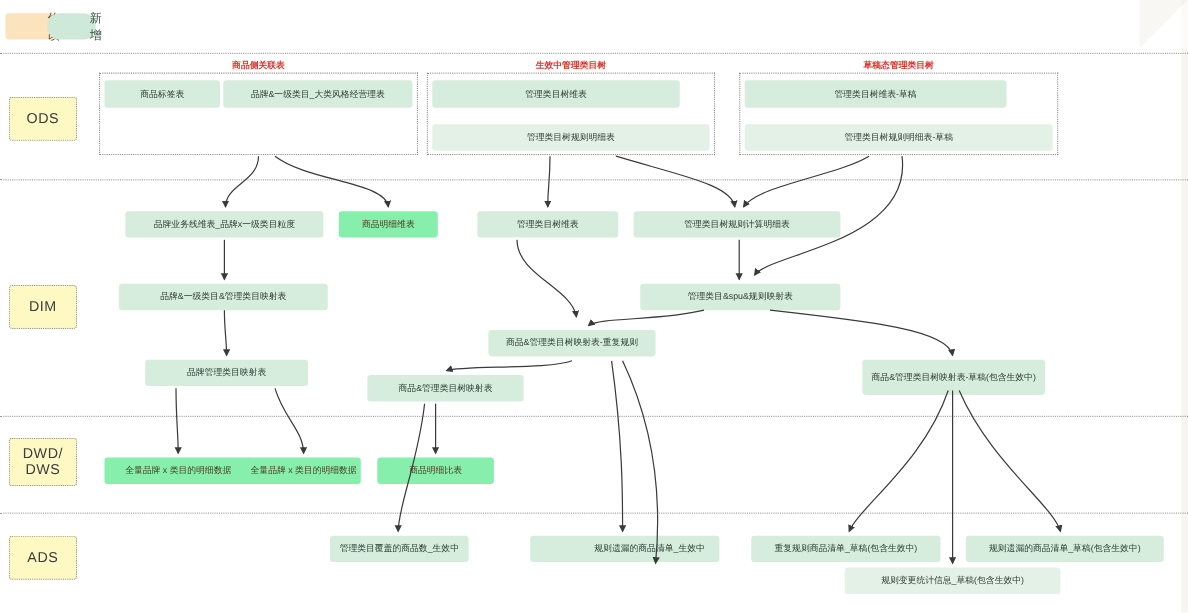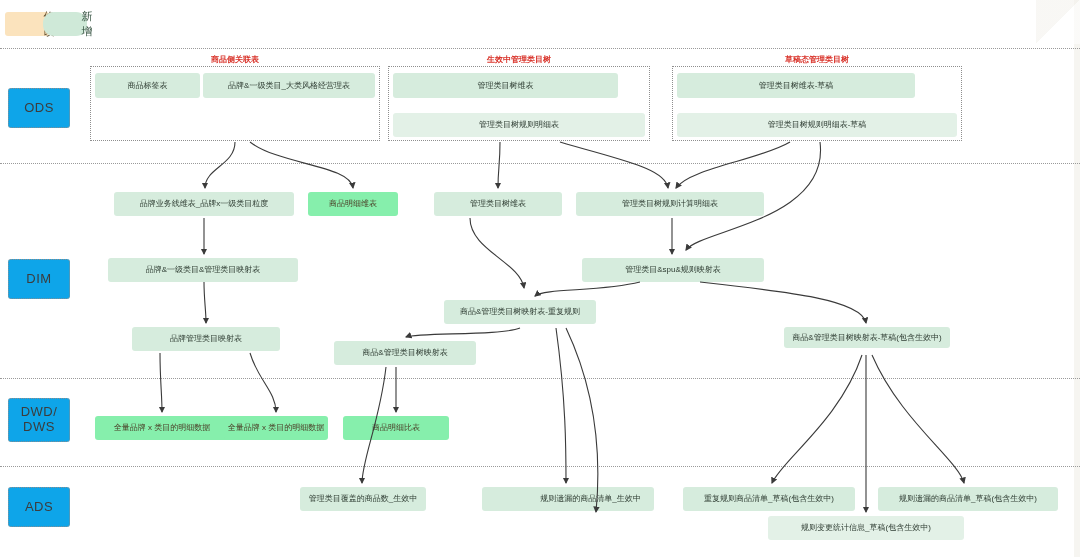--- a/index.html
+++ b/index.html
@@ -35,21 +35,21 @@
   .lane-div {
     position: absolute;
     left: 0; width: 1080px;
     border-top: 1px dotted #9a9a9a;
     height: 0;
   }
   .lane-label {
     position: absolute;
     border: 1px dotted #8e8e8e;
     border-radius: 3px;
-    background: #0ea5e9;
+    background: #fef9c3;
     display: flex;
     align-items: center;
     justify-content: center;
     flex-direction: column;
     color: #3c3c3c;
     font-size: 13px;
     letter-spacing: .5px;
     line-height: 1.15;
   }
   .group-box {
@@ -146,21 +146,21 @@
   <div class="node green" style="left:434px; top:192px; width:128px; height:24px;">管理类目树维表</div>
   <div class="node green" style="left:576px; top:192px; width:188px; height:24px;">管理类目树规则计算明细表</div>
 
   <div class="node green" style="left:108px; top:258px; width:190px; height:24px;">品牌&amp;一级类目&amp;管理类目映射表</div>
   <div class="node green" style="left:582px; top:258px; width:182px; height:24px;">管理类目&amp;spu&amp;规则映射表</div>
 
   <div class="node green" style="left:444px; top:300px; width:152px; height:24px;">商品&amp;管理类目树映射表-重复规则</div>
 
   <div class="node green" style="left:132px; top:327px; width:148px; height:24px;">品牌管理类目映射表</div>
   <div class="node green" style="left:334px; top:341px; width:142px; height:24px;">商品&amp;管理类目树映射表</div>
-  <div class="node green" style="left:784px; top:327px; width:166px; height:21px;">商品&amp;管理类目树映射表-草稿(包含生效中)</div>
+  <div class="node green" style="left:784px; top:327px; width:166px; height:32px;">商品&amp;管理类目树映射表-草稿(包含生效中)</div>
 
   <div class="node tan" style="left:95px; top:416px; width:134px; height:24px;">全量品牌 x 类目的明细数据</div>
   <div class="node tan" style="left:224px; top:416px; width:104px; height:24px;">全量品牌 x 类目的明细数据</div>
   <div class="node tan" style="left:343px; top:416px; width:106px; height:24px;">商品明细比表</div>
 
   <div class="node green" style="left:300px; top:487px; width:126px; height:24px;">管理类目覆盖的商品数_生效中</div>
   <div class="node green" style="left:482px; top:487px; width:172px; height:24px;padding-left:48px;">规则遗漏的商品清单_生效中</div>
 
   <div class="node green" style="left:683px; top:487px; width:172px; height:24px;">重复规则商品清单_草稿(包含生效中)</div>
   <div class="node green" style="left:878px; top:487px; width:180px; height:24px;">规则遗漏的商品清单_草稿(包含生效中)</div>

